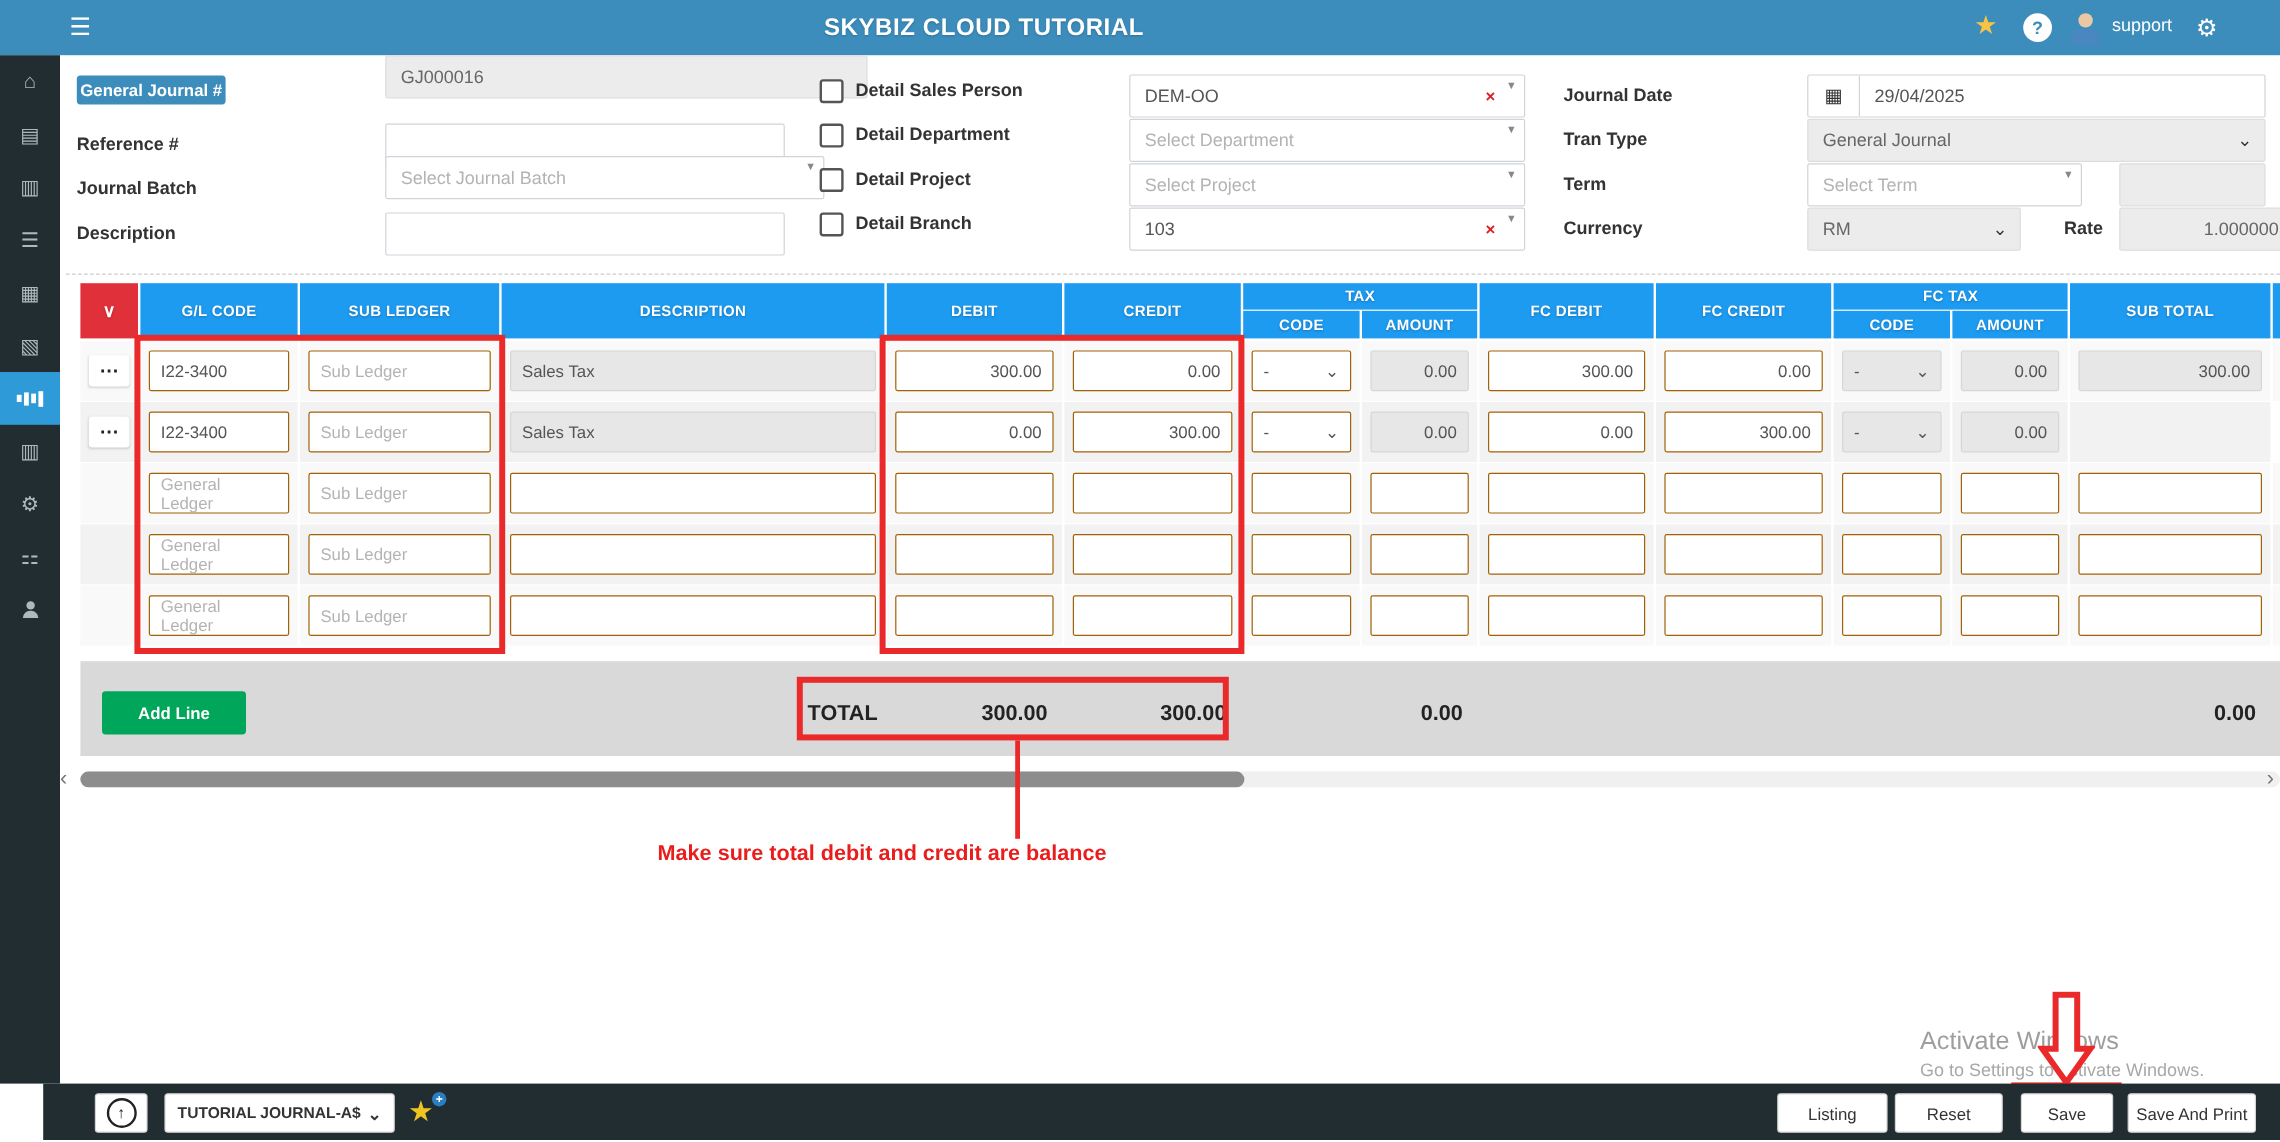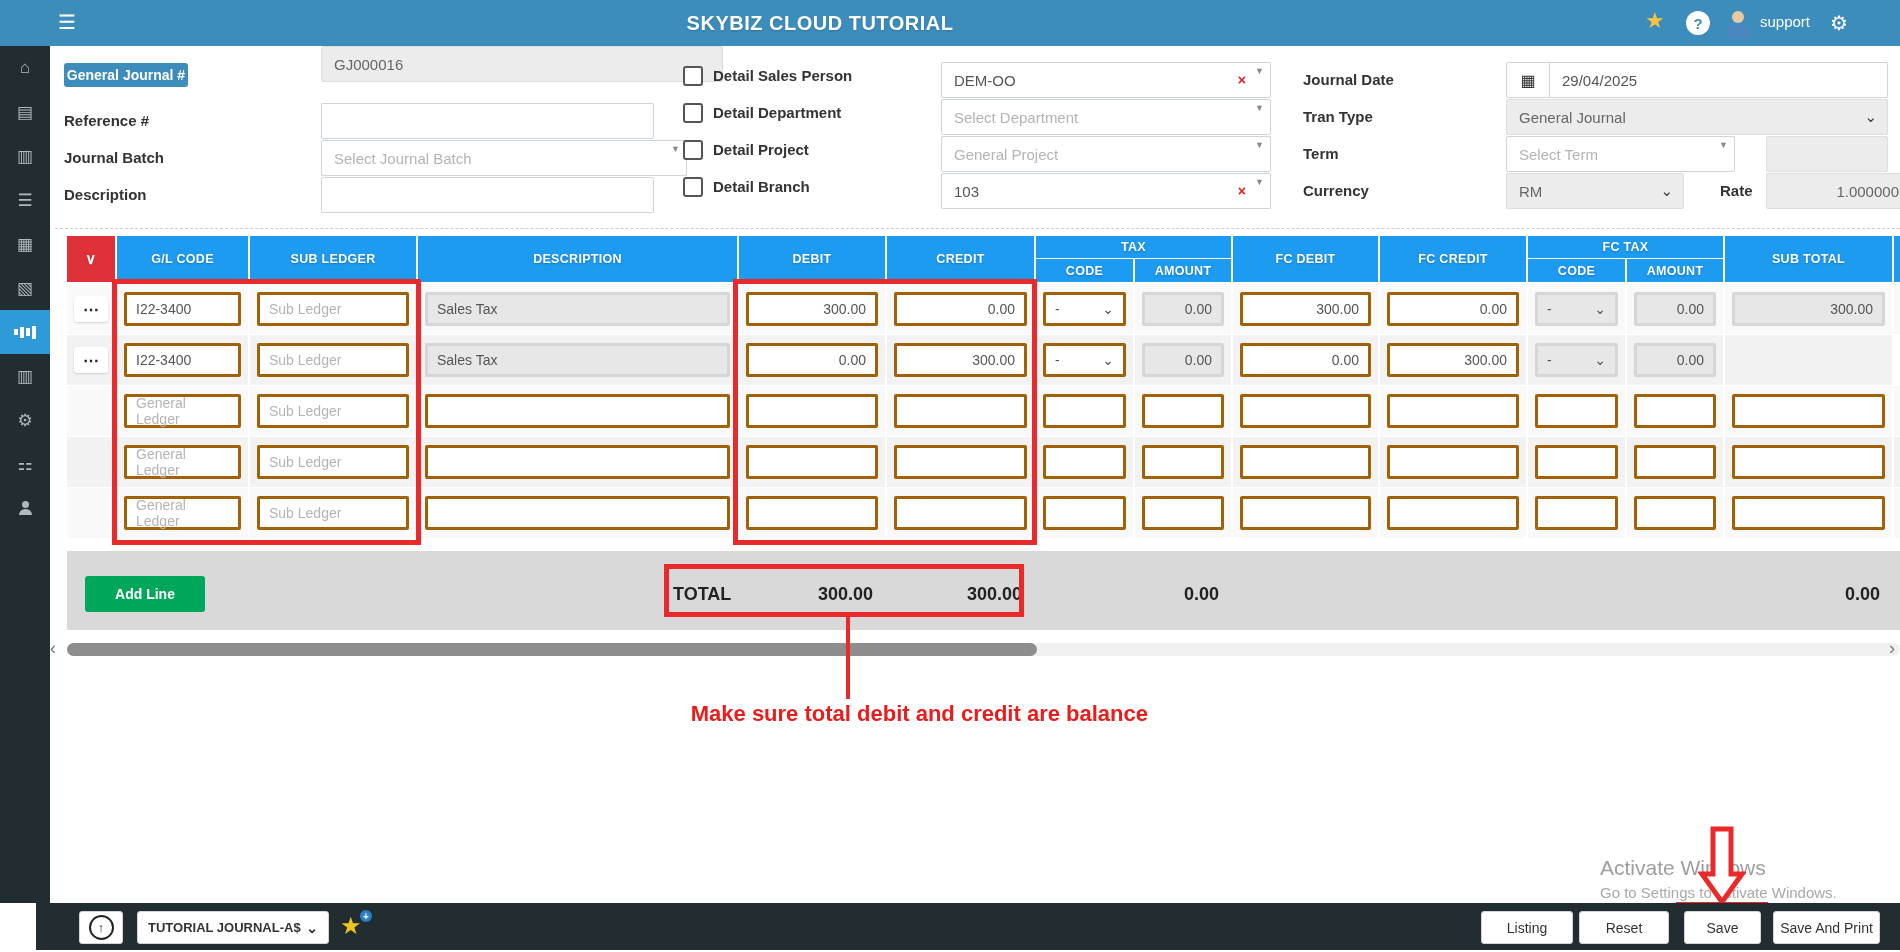--- a/index.html
+++ b/index.html
@@ -34,39 +34,39 @@
   .tbl{--cols:48px 131px 166px 319px 146px 147px 97px 96px 145px 146px 97px 96px 167px 50px}
   .thead{display:grid;grid-template-columns:var(--cols);grid-template-rows:22px 23px;gap:1px 2px}
   .hc{background:#1d9bf1;color:#fff;font-size:12.5px;font-weight:bold;display:flex;align-items:center;justify-content:center;
       text-shadow:0 1px 2px rgba(0,0,0,.25);letter-spacing:.3px}
   .hc.red{background:#e0313a;font-size:15px}
   .span2{grid-row:1/3}
   .trow{display:grid;grid-template-columns:var(--cols);gap:0 2px;height:50px;margin-top:1px}
   .trow>div{display:flex;align-items:center;justify-content:center;padding:0 7px;box-sizing:border-box}
   .r-odd>div{background:#f9f9f9}
   .r-even>div{background:#f2f2f2}
-  .inp{height:34px;width:100%;border:3px solid #a16207;background:#fff;border-radius:2px;box-sizing:border-box;
+  .inp{height:34px;width:100%;border:1px solid #a16207;background:#fff;border-radius:2px;box-sizing:border-box;
        display:flex;align-items:center;padding:0 9px;font-size:14px;color:#555;position:relative}
   .inp.num{justify-content:flex-end}
   .inp.dis{background:#e7e7e7;border-color:#d6d6d6}
   .inp .ph{color:#b4b4b4}
   .inp.sel{justify-content:space-between}
   .dots{width:34px;height:26px;background:#fff;border-radius:3px;display:flex;align-items:center;justify-content:center;
         font-size:16px;font-weight:bold;color:#222;box-shadow:0 1px 2px rgba(0,0,0,.15)}
   .totband{left:67px;top:551px;width:1833px;height:79px;background:#d9d9d9}
   .tot{font-size:18px;font-weight:bold;color:#222}
   .btn-green{background:#00a65a;color:#fff;border-radius:3px;font-size:14px;font-weight:bold;
              display:flex;align-items:center;justify-content:center}
   
   .track{left:67px;top:643px;width:1833px;height:13px;background:#f0f0f0;border-radius:7px}
   .thumb{left:67px;top:643px;width:970px;height:13px;background:#8d8d8d;border-radius:7px}
   .scr-arrow{font-size:18px;color:#777;top:638px}
   
   .redbox{border:5px solid #ea2a2a;box-sizing:border-box}
-  .ann-text{color:#ea1d1d;font-size:22px;font-weight:bold;text-align:right}
+  .ann-text{color:#ea1d1d;font-size:18px;font-weight:bold;text-align:left}
   
   .footbar{left:36px;top:903px;width:1864px;height:47px;background:#222d32}
   .fbtn{height:33px;background:#fff;border:1px solid #d4d4d4;border-radius:3px;box-sizing:border-box;
         display:flex;align-items:center;justify-content:center;font-size:14px;color:#333}
   .upcirc{width:21px;height:21px;border:2px solid #222;border-radius:50%;display:flex;align-items:center;justify-content:center;
           font-size:13px;font-weight:bold;color:#222;line-height:1}
   .watermark1{color:#9e9e9e;font-size:21px}
   .watermark2{color:#a8a8a8;font-size:15px}
   .helpcirc{width:24px;height:24px;border-radius:50%;background:#fff;color:#3c8dbc;font-weight:bold;font-size:15px;
             display:flex;align-items:center;justify-content:center}
@@ -108,21 +108,21 @@
     </div>
 </div>
 
 <div class="abs btn-blue" style="left:64px;top:63px;width:124px;height:24px">General Journal #</div>
 <div class="abs field dis" style="left:321px;top:46px;width:402px">GJ000016</div>
 
 <div class="abs lbl" style="left:64px;top:112px">Reference #</div>
 <div class="abs field" style="left:321px;top:103px;width:333px"></div>
 
 <div class="abs lbl" style="left:64px;top:149px">Journal Batch</div>
-<div class="abs field" style="left:321px;top:140px;width:366px">
+<div class="abs field" style="left:321px;top:130px;width:366px">
   <span class="ph">Select Journal Batch</span>
   <span class="caret-tr">▼</span>
 </div>
 
 <div class="abs lbl" style="left:64px;top:186px">Description</div>
 <div class="abs field" style="left:321px;top:177px;width:333px"></div>
 
 <div class="abs cb" style="left:683px;top:66px"></div>
 <div class="abs lbl" style="left:713px;top:67px">Detail Sales Person</div>
 <div class="abs cb" style="left:683px;top:103px"></div>
@@ -135,21 +135,21 @@
 <div class="abs field" style="left:941px;top:62px;width:330px">
   <span>DEM-OO</span>
   <span class="clear-x">×</span>
   <span class="caret-tr">▼</span>
 </div>
 <div class="abs field" style="left:941px;top:99px;width:330px">
   <span class="ph">Select Department</span>
   <span class="caret-tr">▼</span>
 </div>
 <div class="abs field" style="left:941px;top:136px;width:330px">
-  <span class="ph">General Project</span>
+  <span class="ph">Select Project</span>
   <span class="caret-tr">▼</span>
 </div>
 <div class="abs field" style="left:941px;top:173px;width:330px">
   <span>103</span>
   <span class="clear-x">×</span>
   <span class="caret-tr">▼</span>
 </div>
 
 <div class="abs lbl" style="left:1303px;top:71px">Journal Date</div>
 <div class="abs field" style="left:1506px;top:62px;width:382px;padding:0">

